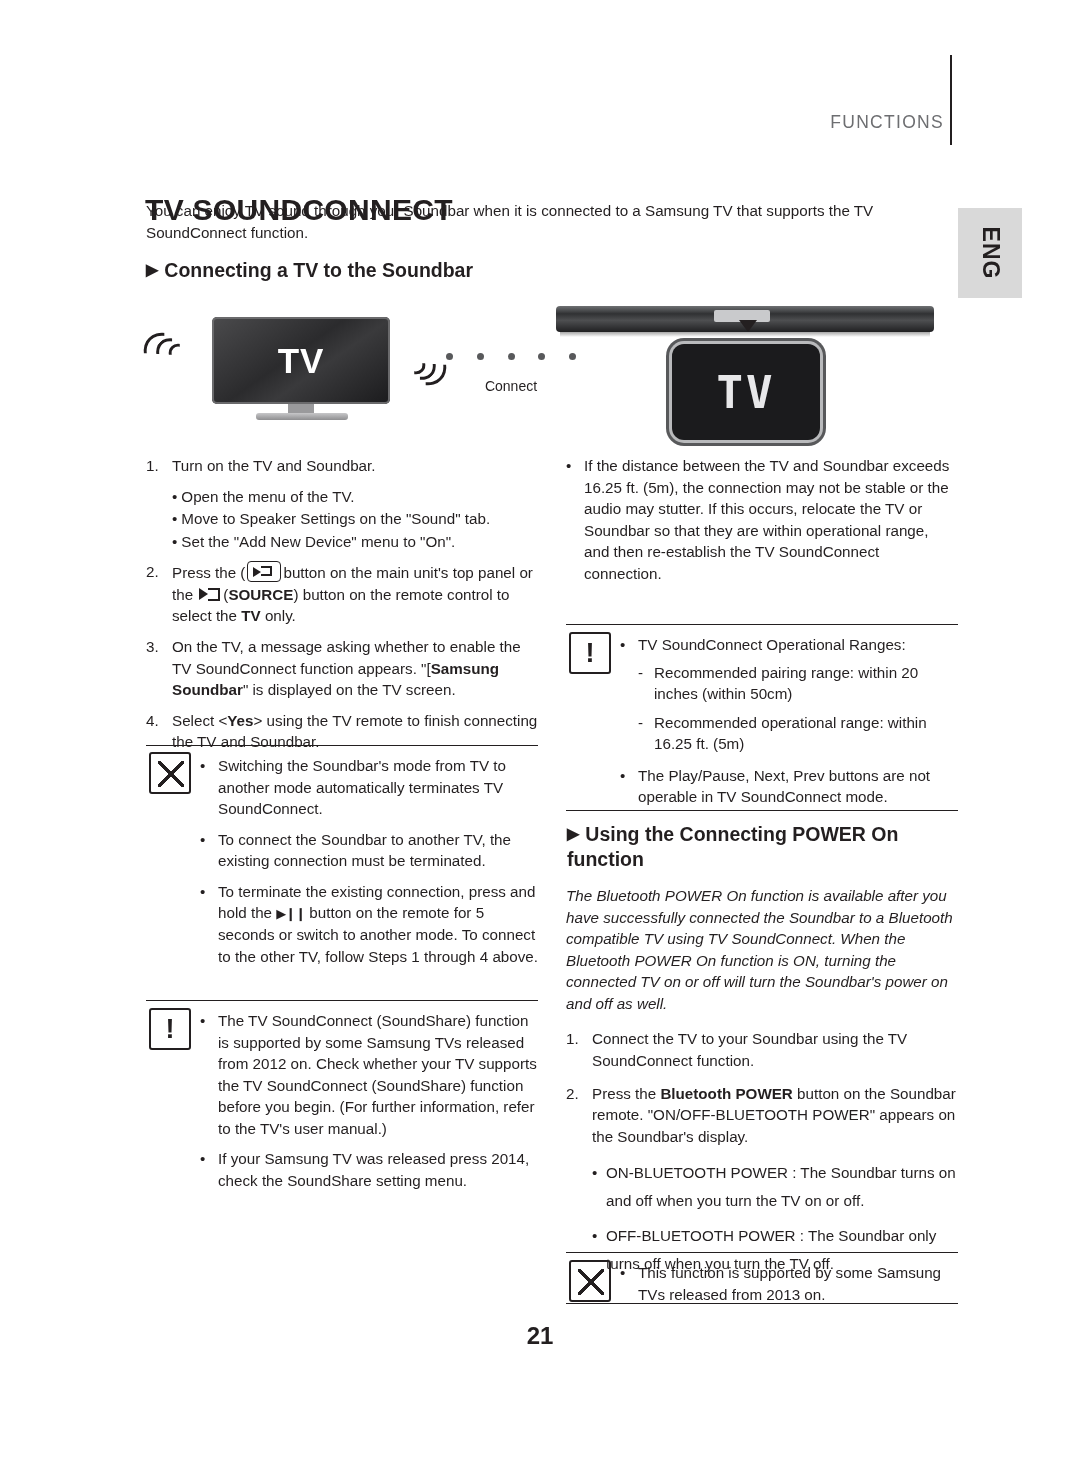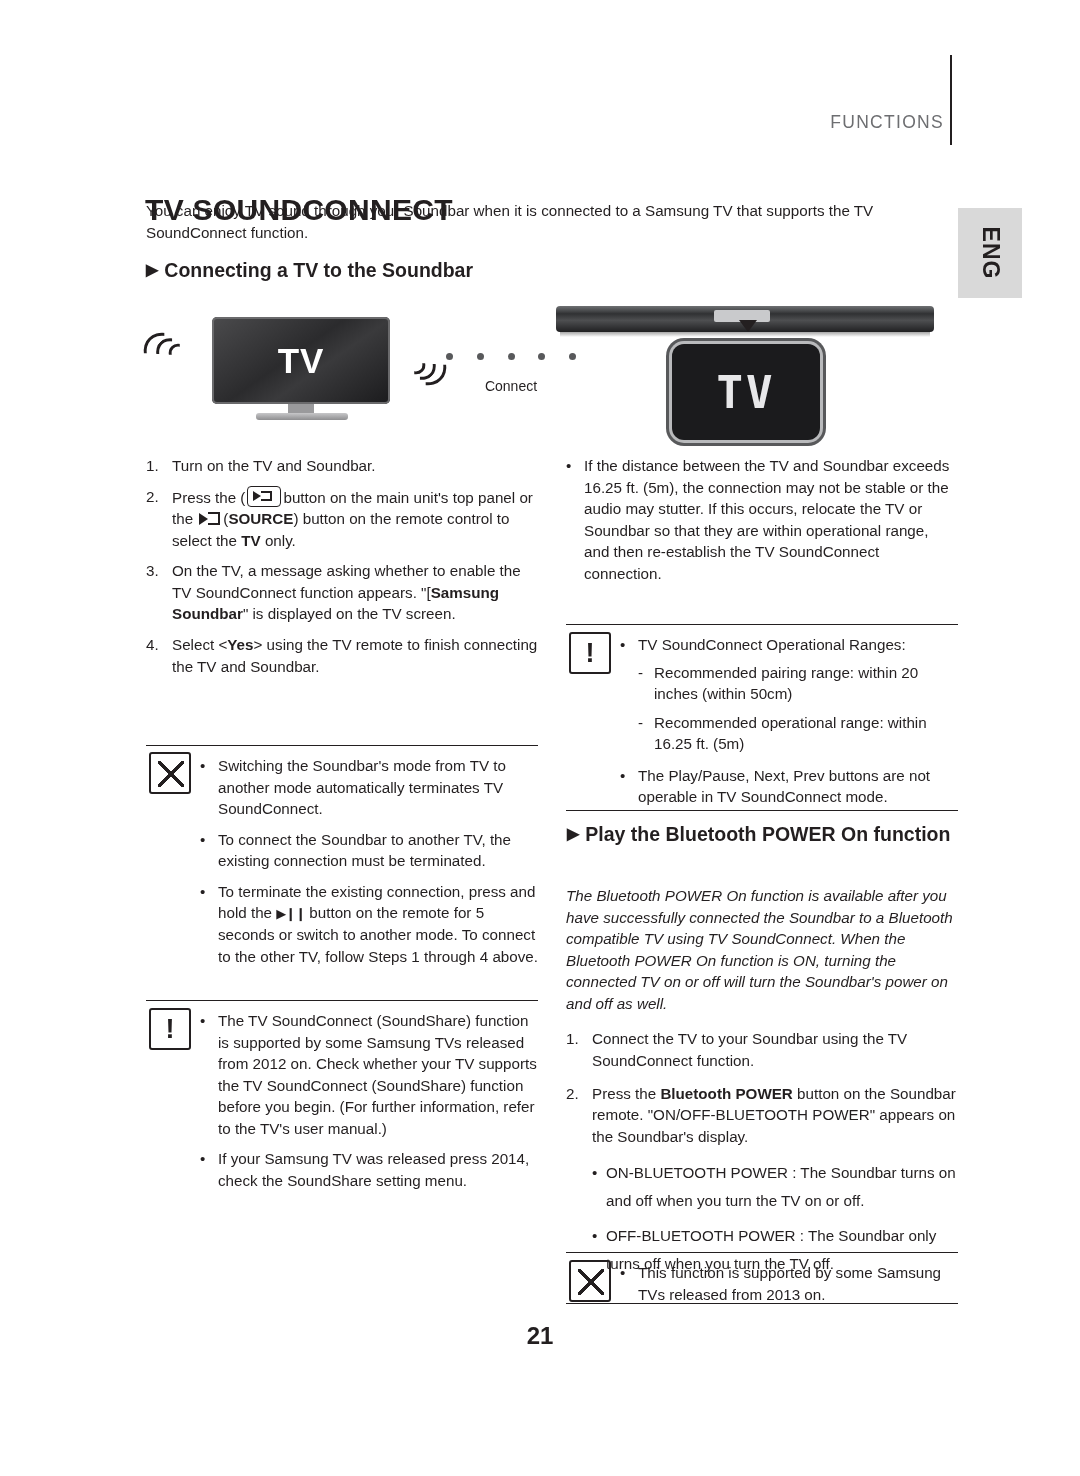--- a/index.html
+++ b/index.html
@@ -451,20 +451,25 @@
     <div class="seg">TV</div>
   </div>
 </div>
 
 <div class="col col-left">
 
   <div class="step">
     <div class="step-num">1.</div>
     <div class="step-body">Turn on the TV and Soundbar.</div>
   </div>
+  <div class="sub">
+    <div class="sub-line"><span class="b">•</span><span>Open the menu of the TV.</span></div>
+    <div class="sub-line"><span class="b">•</span><span>Move to Speaker Settings on the "Sound" tab.</span></div>
+    <div class="sub-line"><span class="b">•</span><span>Set the "Add New Device" menu to "On".</span></div>
+  </div>
 
   <div class="step" style="margin-top:9px">
     <div class="step-num">2.</div>
     <div class="step-body">
       <span>Press the (</span><span class="inline-btn"></span><span>button on the main unit's top panel or the</span>
       <span class="inline-icon-src"></span><span>(</span><b>SOURCE</b><span>) button on the remote control to select the </span><b>TV</b><span> only.</span>
     </div>
   </div>
 
   <div class="step">
@@ -539,21 +544,21 @@
     <div class="bullet-text">Recommended operational range: within 16.25 ft. (5m)</div>
   </div>
   <div class="bullet-row">
     <div class="bullet-dot">•</div>
     <div class="bullet-text">The Play/Pause, Next, Prev buttons are not operable in TV SoundConnect mode.</div>
   </div>
 </div>
 <div class="rule" style="left:566px; top:810px; width:392px;"></div>
 
 <div class="section-head" id="head-bt">
-  <span class="tri">▶</span><span>Play the Bluetooth POWER On function</span>
+  <span class="tri">▶</span><span>Using the Connecting POWER On function</span>
 </div>
 
 <div class="col" style="left:566px; top:885px; width:392px;">
   <div style="margin-bottom:14px;font-style:italic;">The Bluetooth POWER On function is available after you have successfully connected the Soundbar to a Bluetooth compatible TV using TV SoundConnect. When the Bluetooth POWER On function is ON, turning the connected TV on or off will turn the Soundbar's power on and off as well.</div>
 
   <div class="step">
     <div class="step-num">1.</div>
     <div class="step-body">Connect the TV to your Soundbar using the TV SoundConnect function.</div>
   </div>
 

